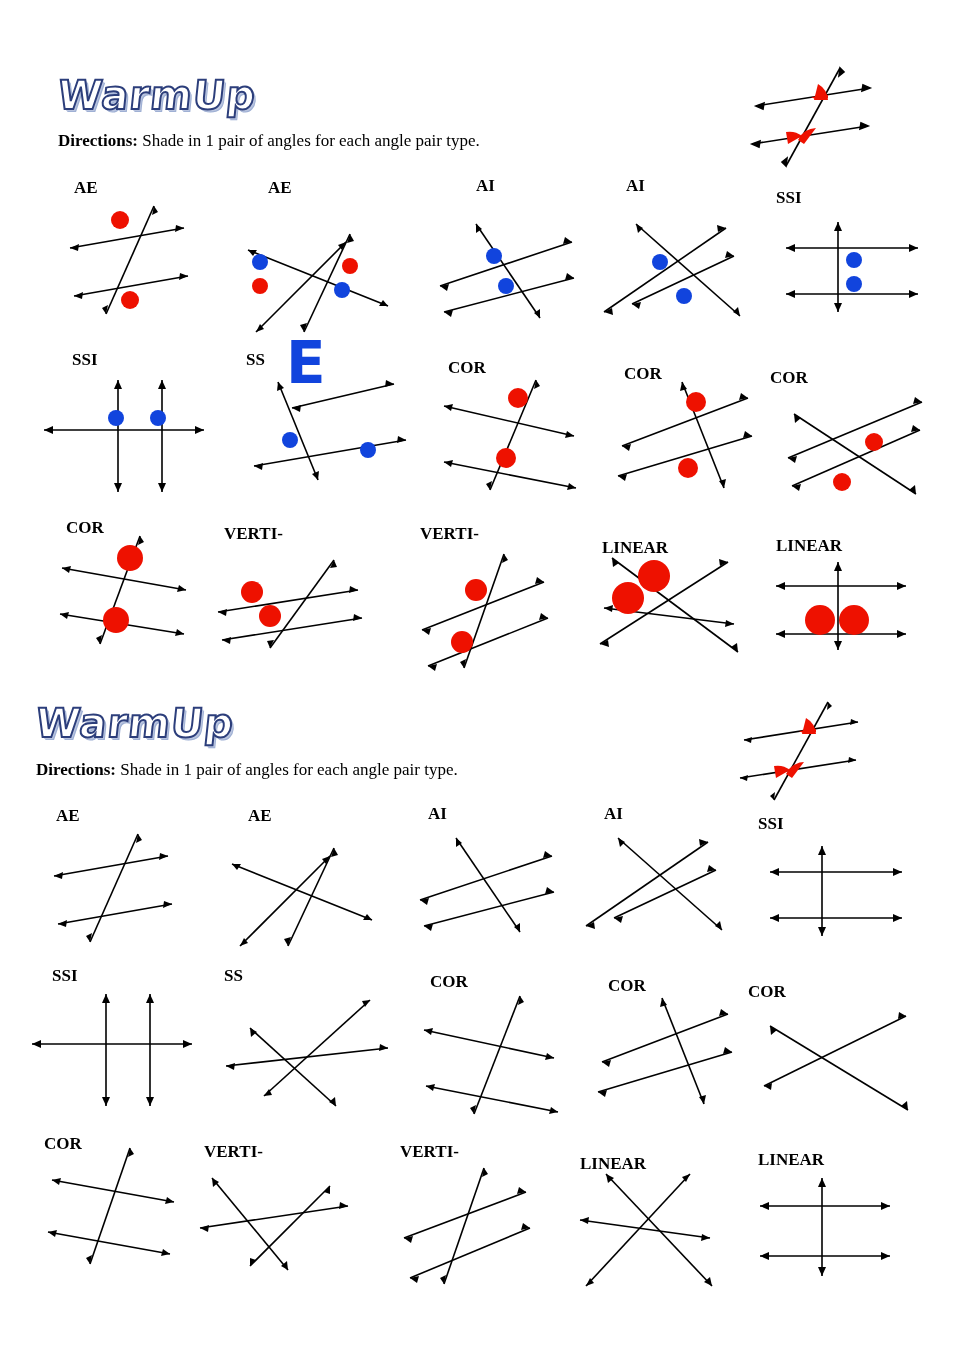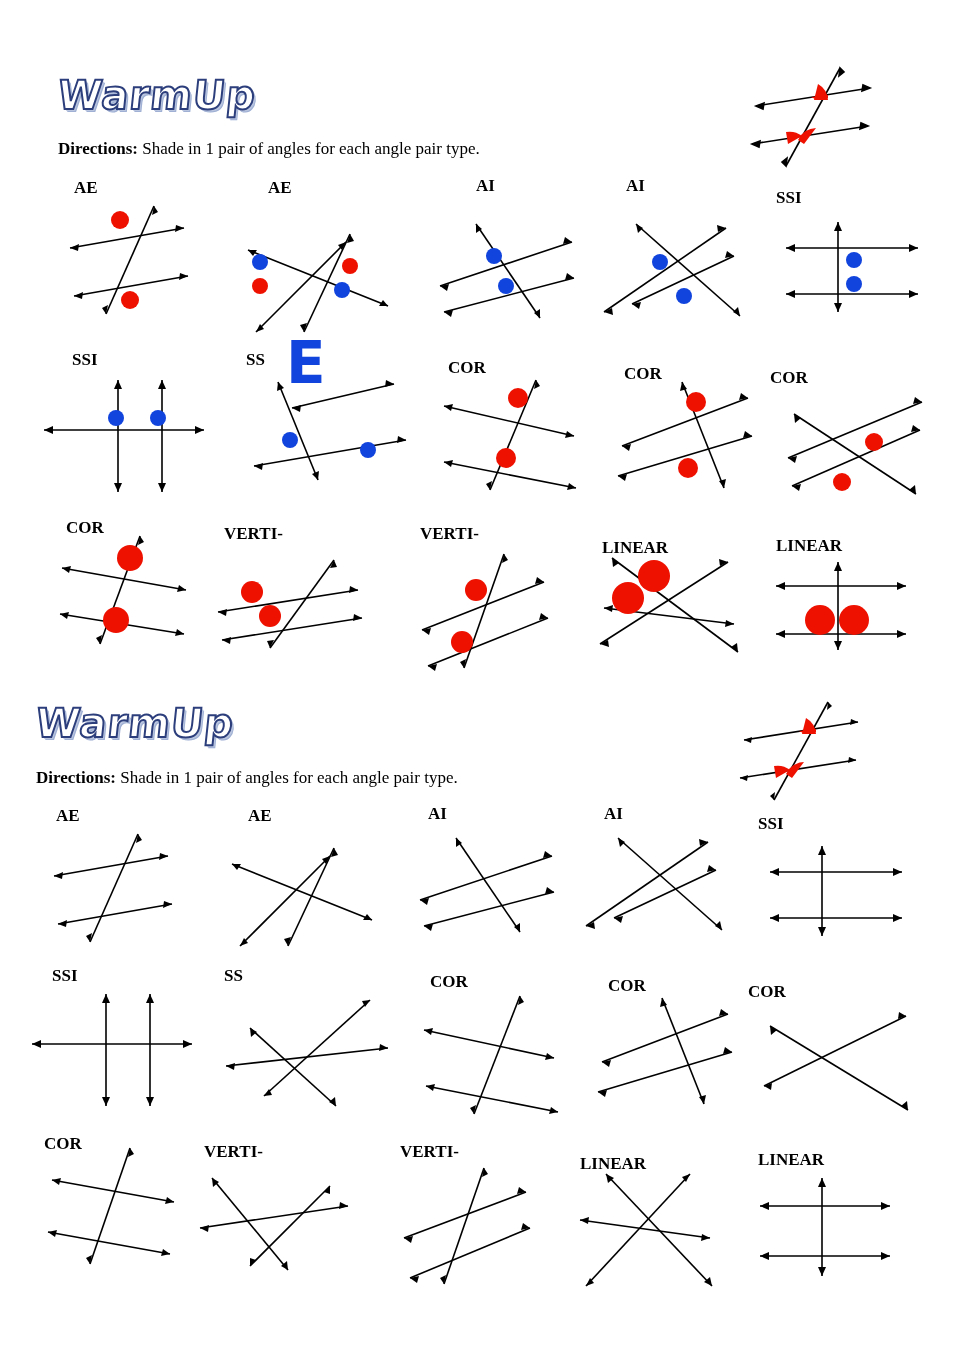--- a/index.html
+++ b/index.html
@@ -41,21 +41,20 @@
       3px 3px 0 #9fb0d4,
       1px 1px 0 #d7deee;
     transform: skewX(-6deg);
     white-space: nowrap;
   }
   .directions {
     position: absolute;
     font-size: 17px;
     color: #000;
     white-space: nowrap;
-    margin-top: 8px;
   }
   .directions b { font-weight: bold; }
 
   .label {
     position: absolute;
     font-family: "Liberation Serif", serif;
     font-weight: bold;
     font-size: 17px;
     color: #000;
     white-space: nowrap;

